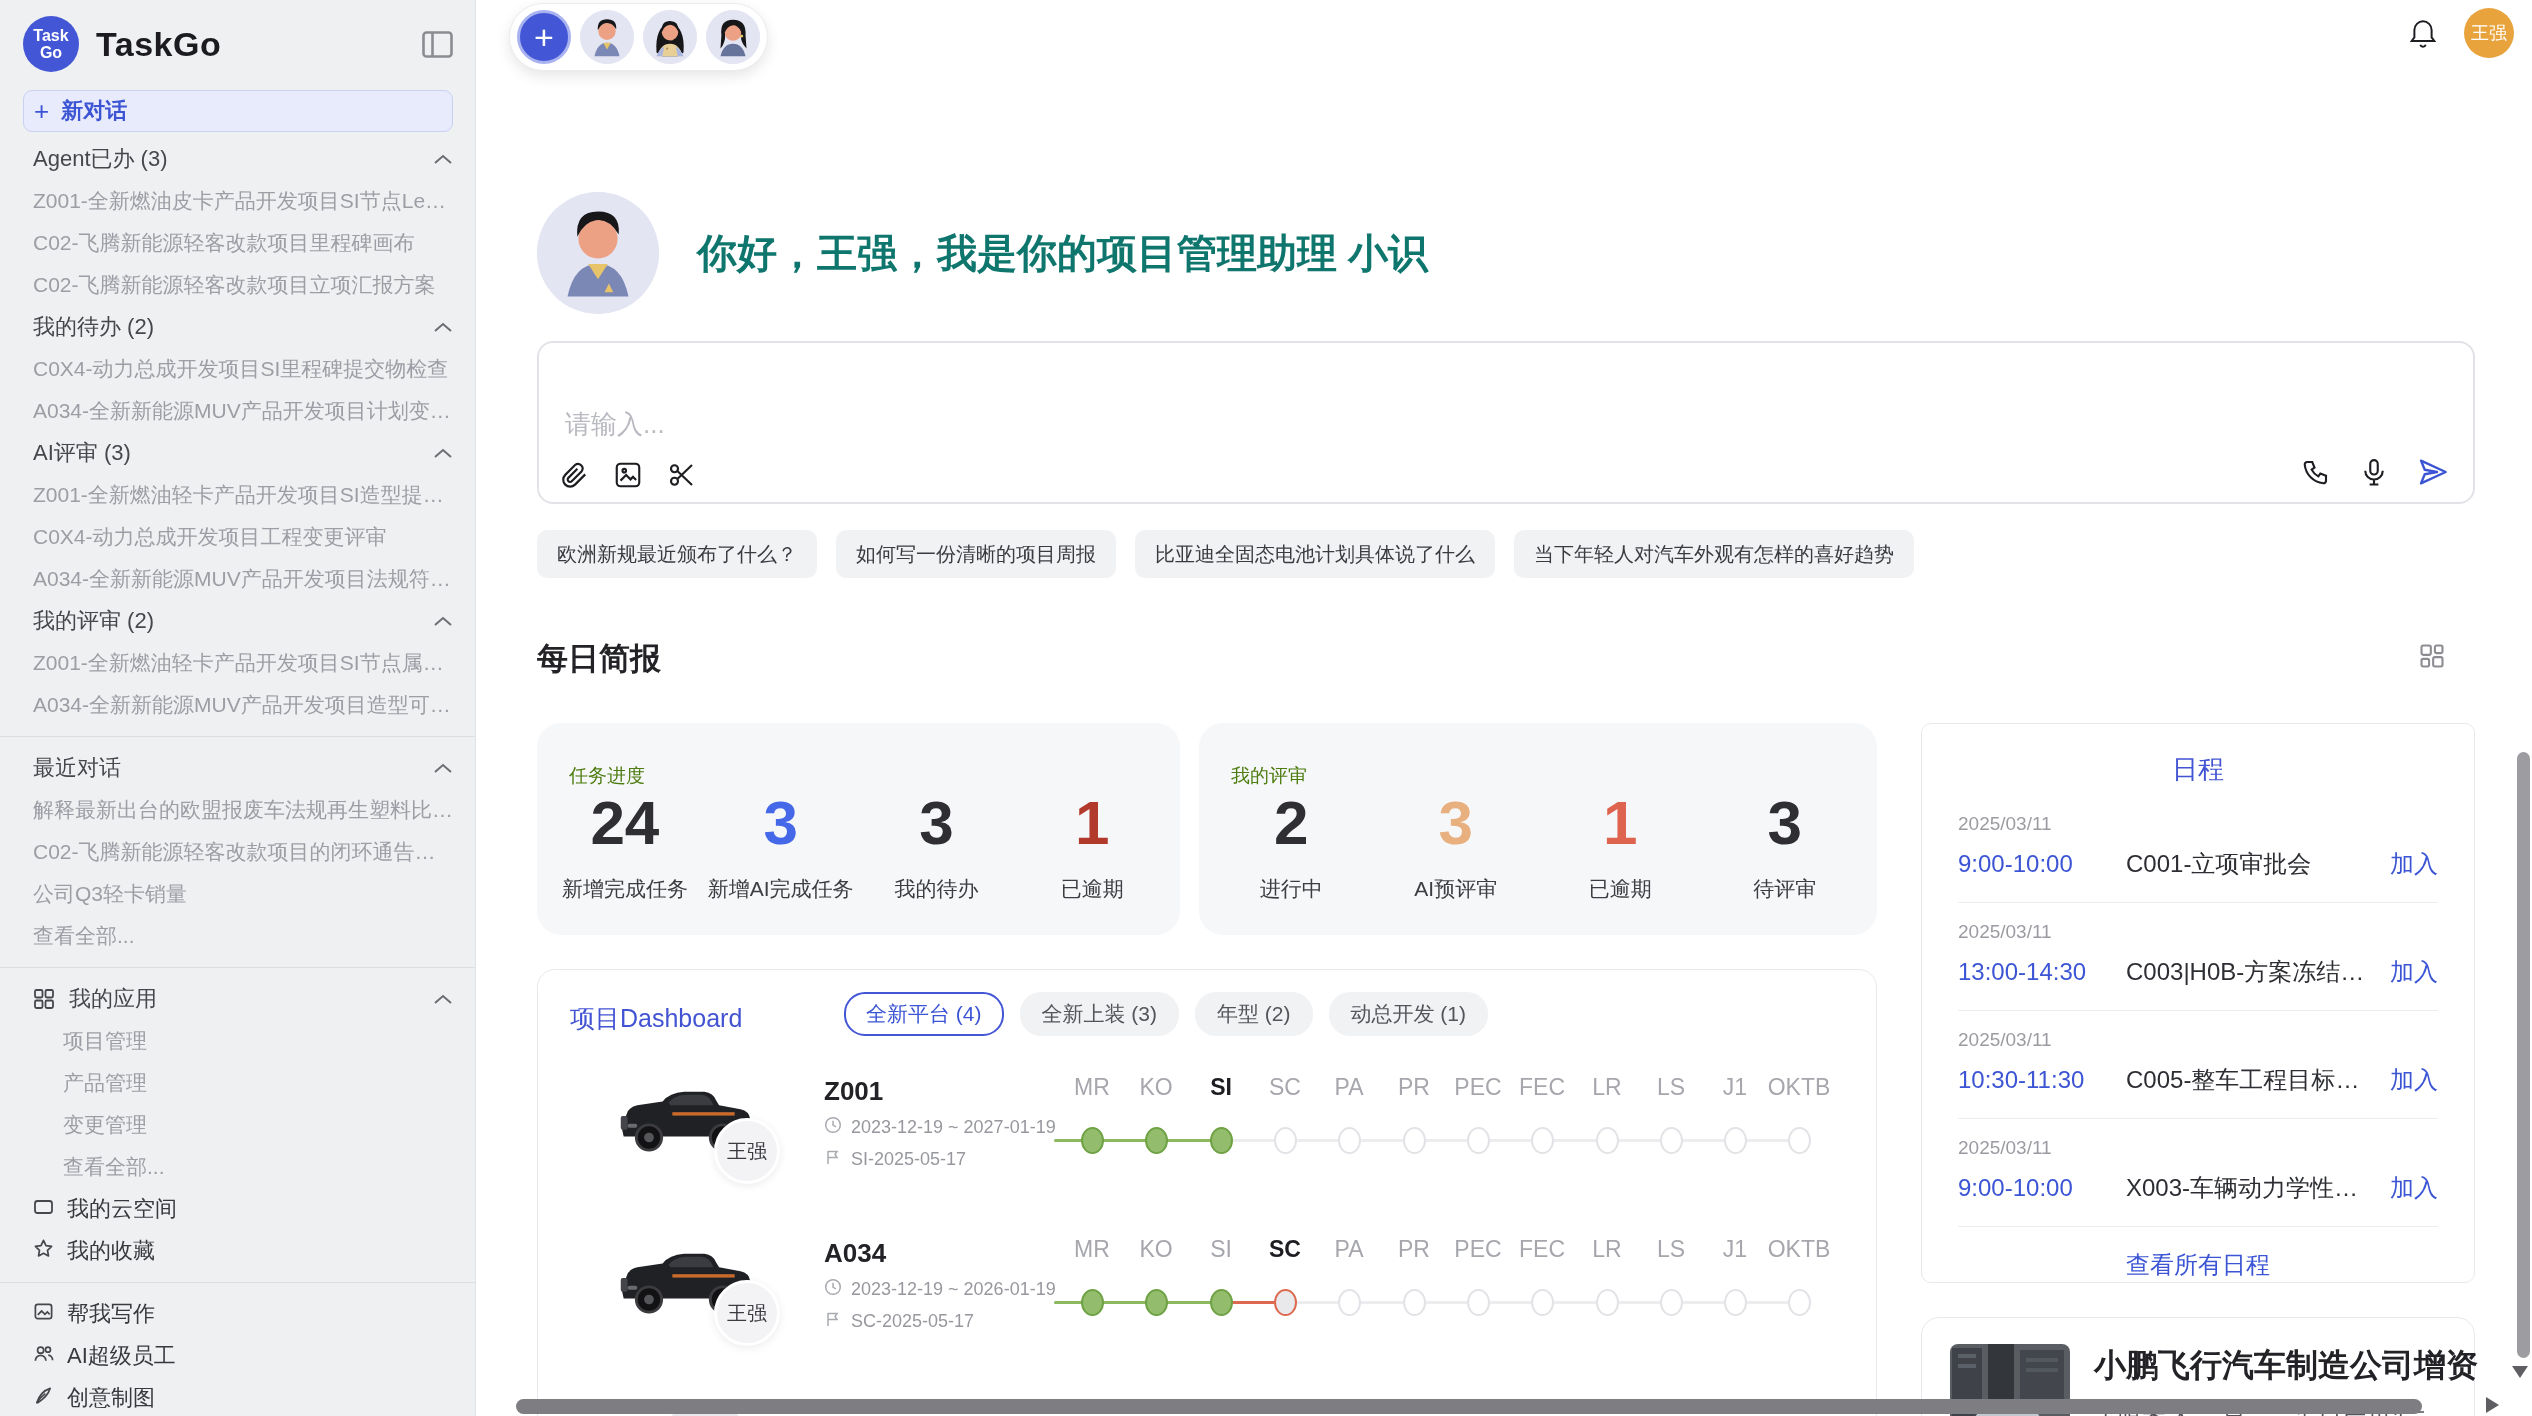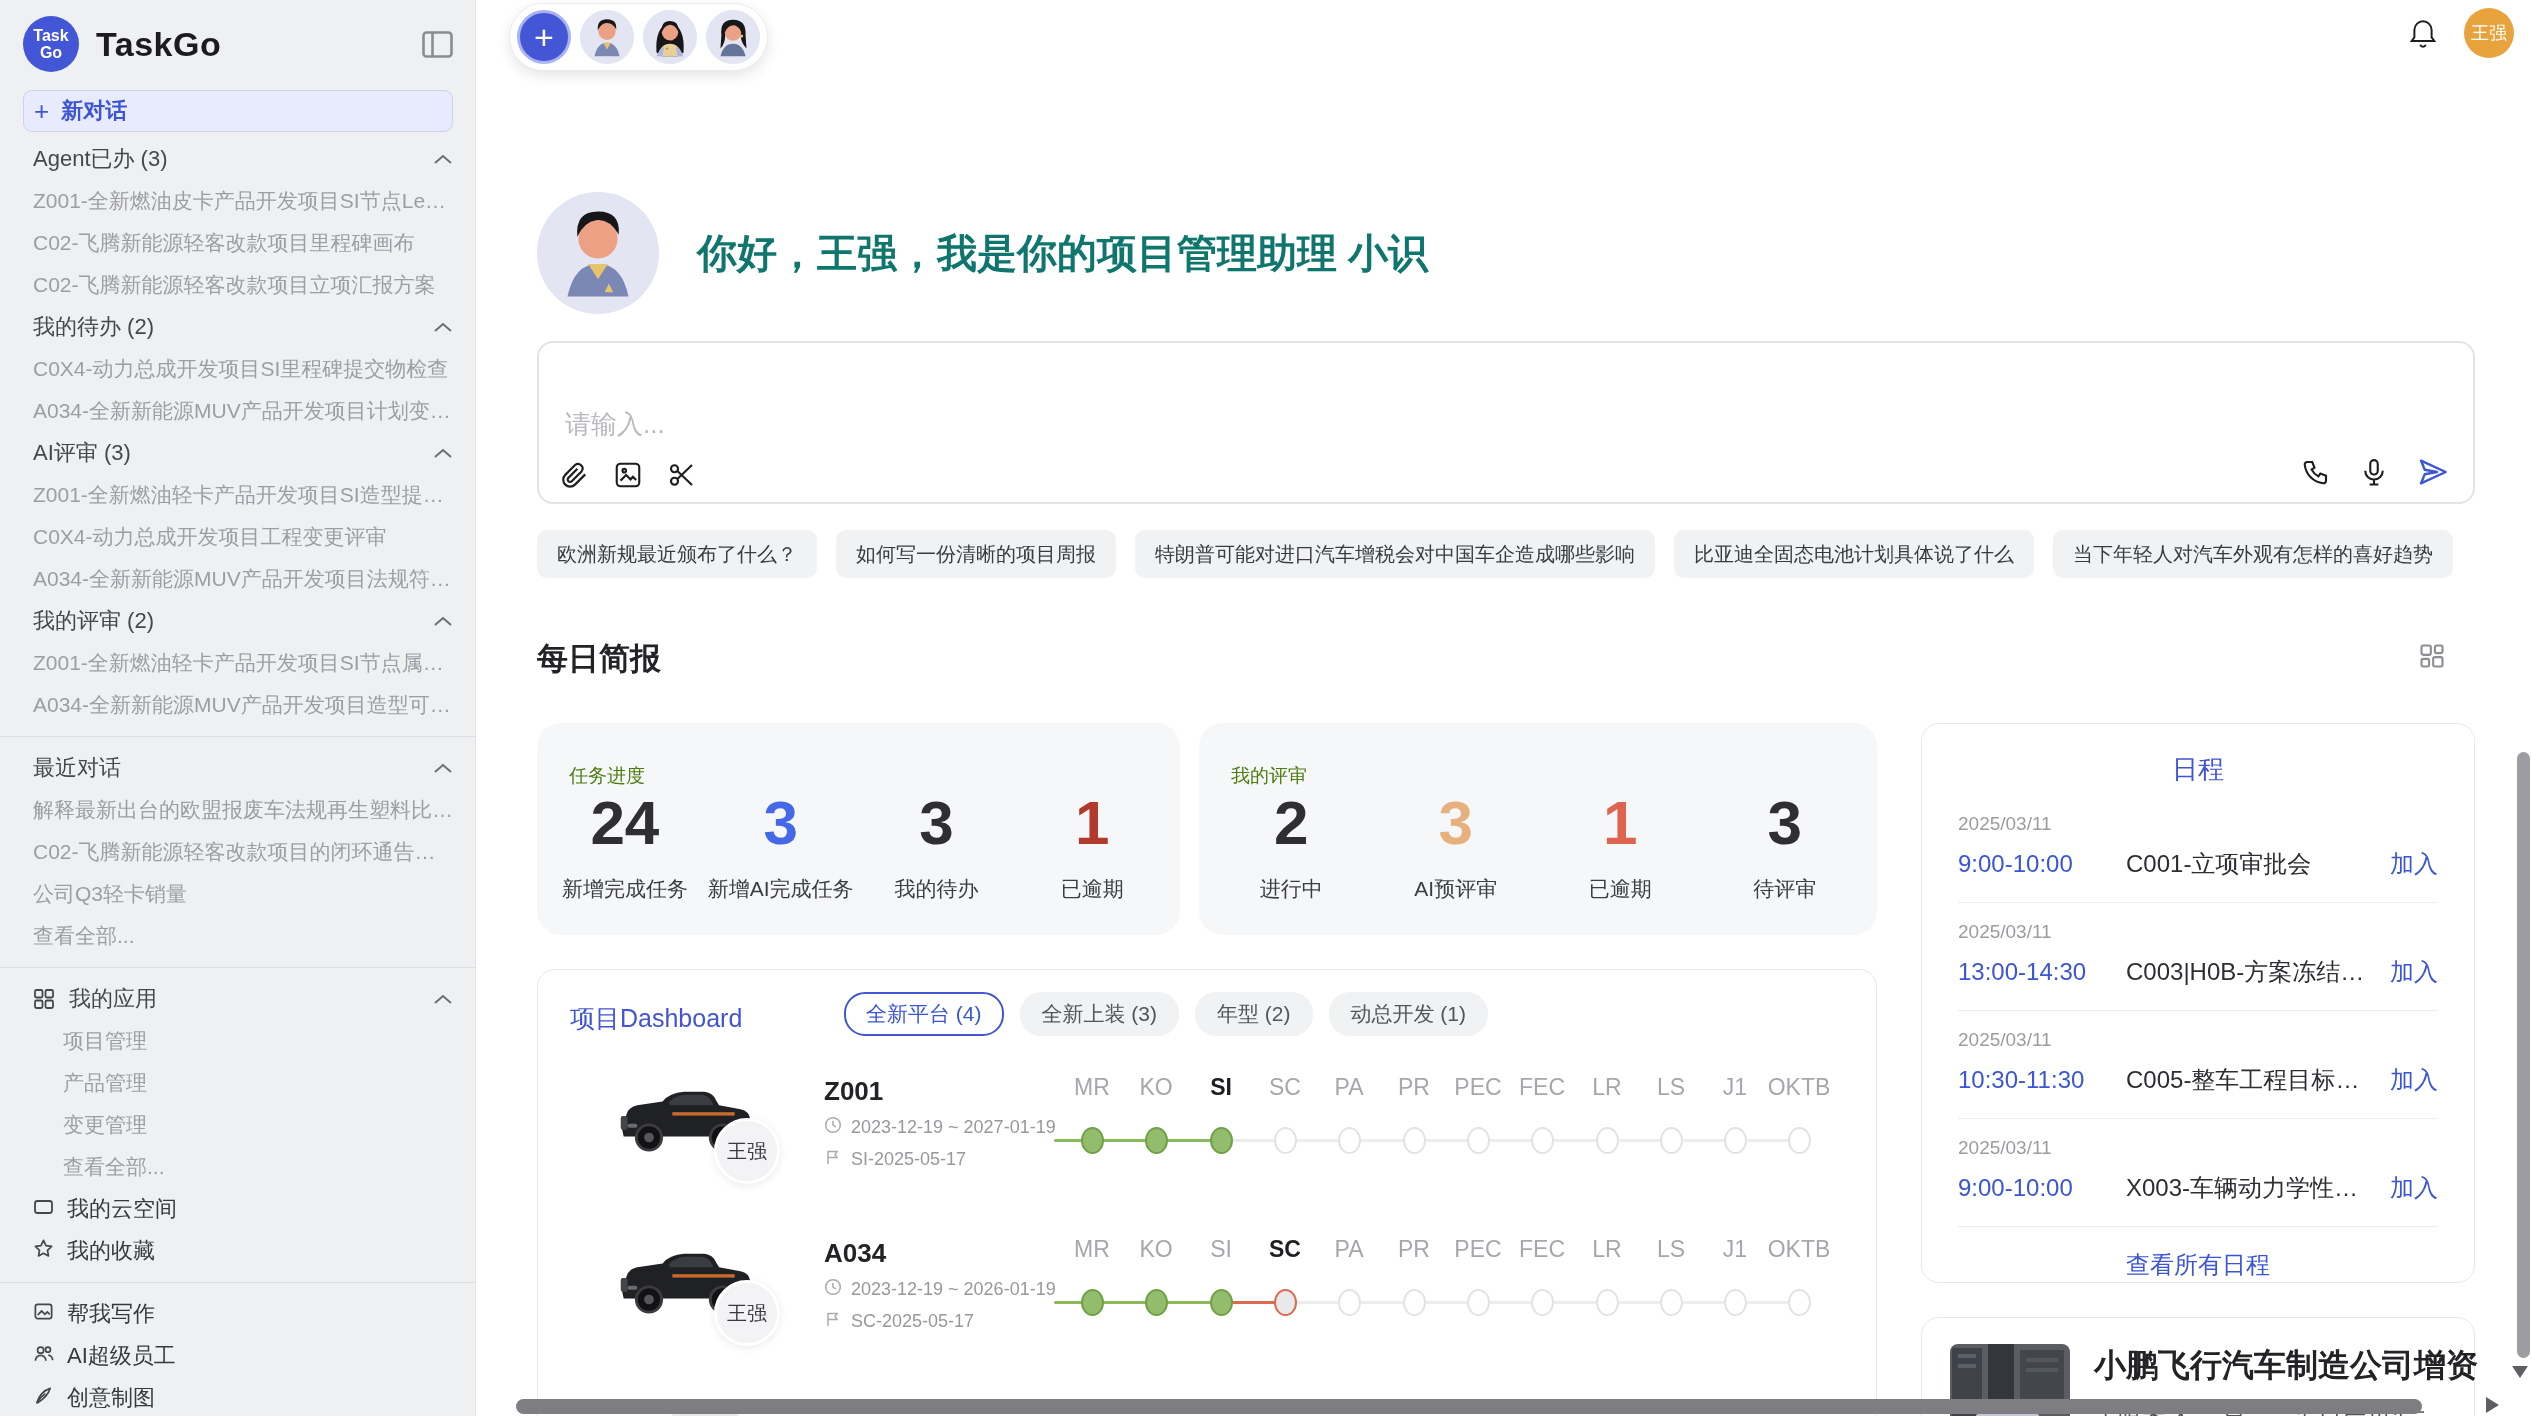--- a/index.html
+++ b/index.html
@@ -102,21 +102,21 @@
   .ms-label{position:absolute;top:18px;width:70px;text-align:center;font-size:23px;color:#a6a7ad}
   .ms-label.active{color:#1d1d22;font-weight:bold}
   .ms-dot{position:absolute;top:71px;width:23px;height:27px;border-radius:50%;background:#fff;
           border:2px solid #e2e3e6;box-sizing:border-box}
   .ms-dot.done{background:#93bd6d;border-color:#6fa244}
   .ms-dot.overdue{background:#e9e9ec;border-color:#dd6a50}
   .row3-hint{position:absolute;left:130px;top:442px;width:74px;height:28px;background:#e9e9eb;
              border-radius:12px 12px 0 0}
 
   .sched{position:absolute;left:1445px;top:723px;width:554px;height:560px;background:#fff;
-         border:1px solid #e8e8ec;border-radius:18px;box-sizing:border-box}
+         border:1px solid #e8e8ec;border-radius:10px;box-sizing:border-box}
   .sched-title{text-align:center;margin-top:28px;font-size:26px;color:#4254d3}
   .sched-list{margin-top:8px;padding:0 36px}
   .sched-item{padding:18px 0 22px;border-bottom:1px solid #ededf0}
   .si-date{font-size:19px;color:#9b9ca2}
   .si-row{display:flex;align-items:center;margin-top:13px}
   .si-time{width:168px;font-size:24px;color:#3c55d4;flex:none}
   .si-title{flex:1;font-size:24px;color:#2d2e33;white-space:nowrap;overflow:hidden;text-overflow:ellipsis}
   .si-join{font-size:24px;color:#3c55d4;cursor:pointer;margin-left:14px}
   .sched-all{text-align:center;margin-top:22px;font-size:24px;color:#3c55d4;cursor:pointer}
 
@@ -385,21 +385,20 @@
             <svg width="32" height="32" viewBox="0 0 24 24" fill="none" stroke="#3c55d4" stroke-width="1.8">
               <path d="M3 20.5L21.5 12 3 3.5l2.8 6.8 9.2 1.7-9.2 1.7z" stroke-linejoin="round"></path>
             </svg>
           </span>
       </div>
     </div>
 
     <div class="chips">
       <div class="chip">欧洲新规最近颁布了什么？</div>
       <div class="chip">如何写一份清晰的项目周报</div>
-      <div class="chip">特朗普可能对进口汽车增税会对中国车企造成哪些影响</div>
       <div class="chip">比亚迪全固态电池计划具体说了什么</div>
       <div class="chip">当下年轻人对汽车外观有怎样的喜好趋势</div>
     </div>
 
     <div class="brief-title">每日简报</div>
     <span class="brief-grid">
       <svg width="28" height="28" viewBox="0 0 24 24" fill="none" stroke="#8c8d92" stroke-width="1.8">
           <rect x="3" y="3" width="8" height="8" rx="1.5"></rect>
           <rect x="14.5" y="3" width="6.5" height="6.5" rx="1.5"></rect>
           <rect x="3" y="14.5" width="6.5" height="6.5" rx="1.5"></rect>

